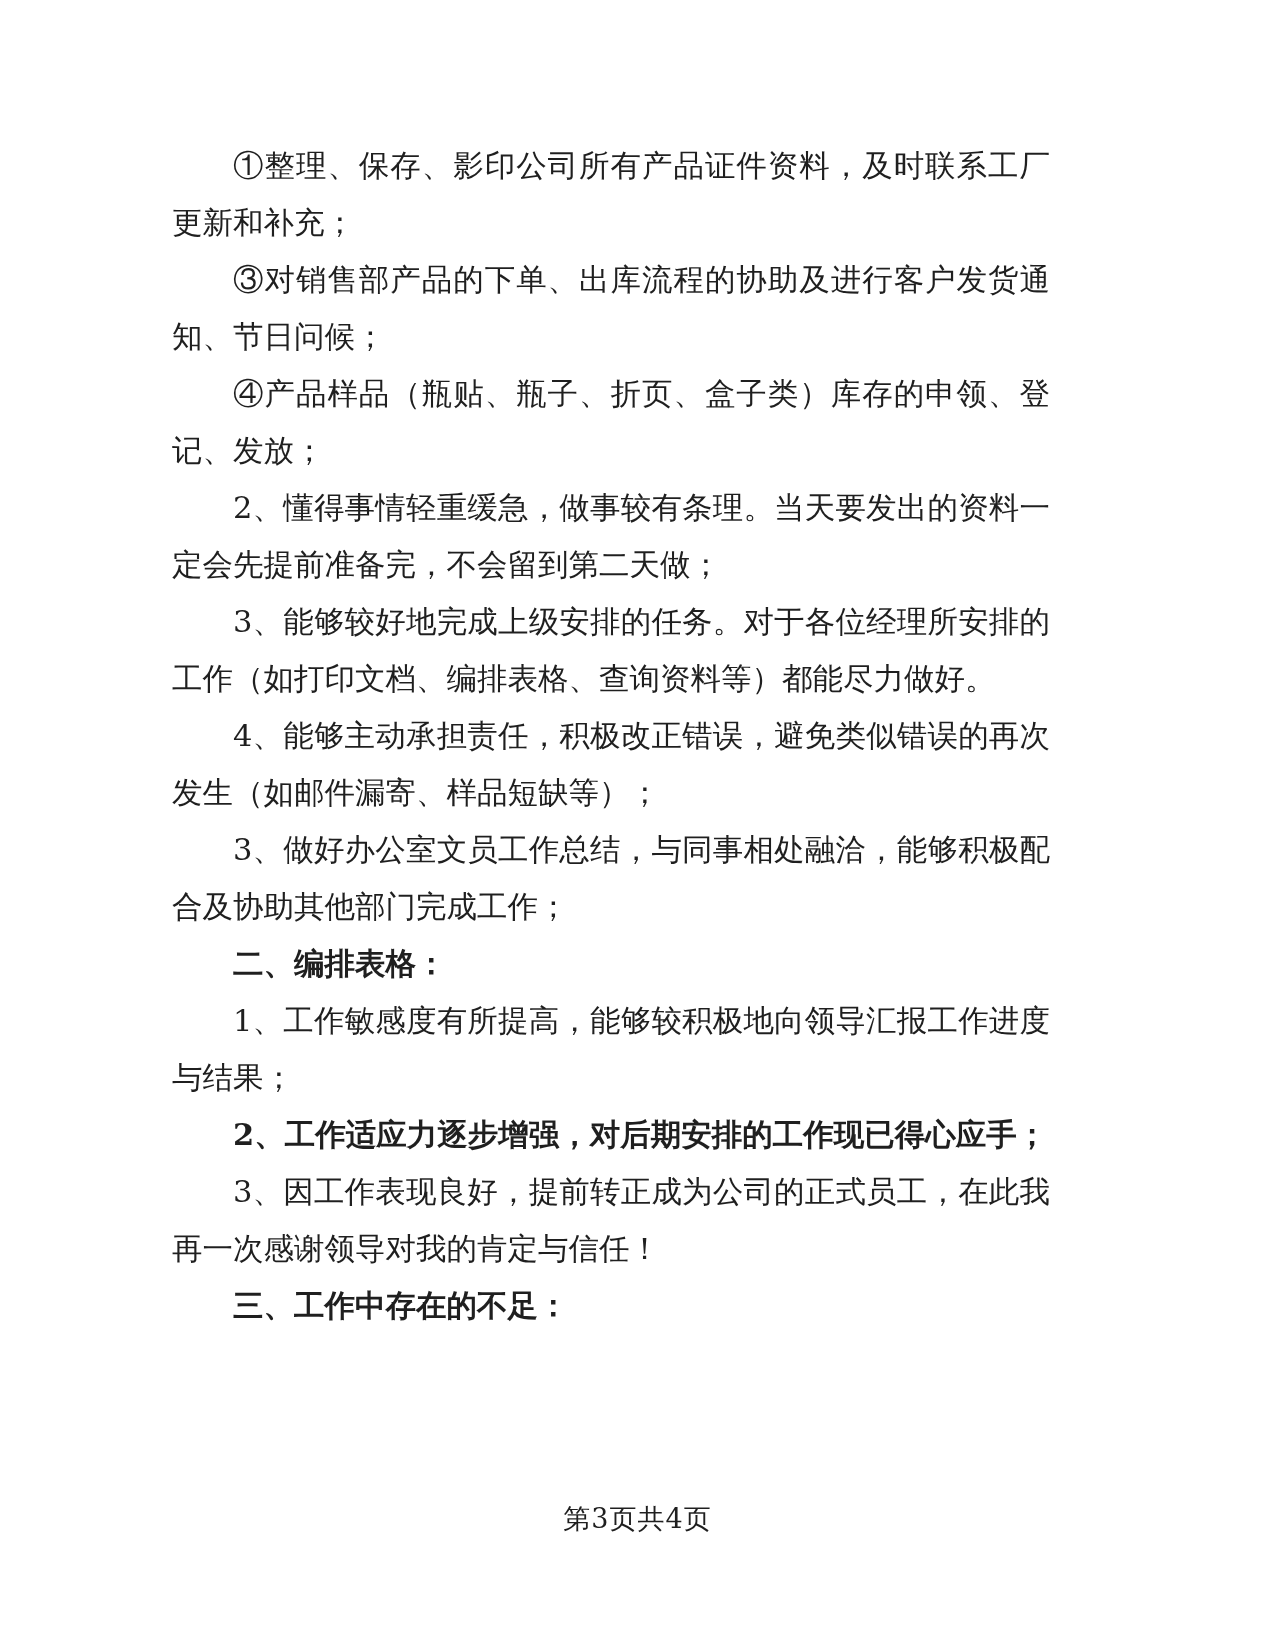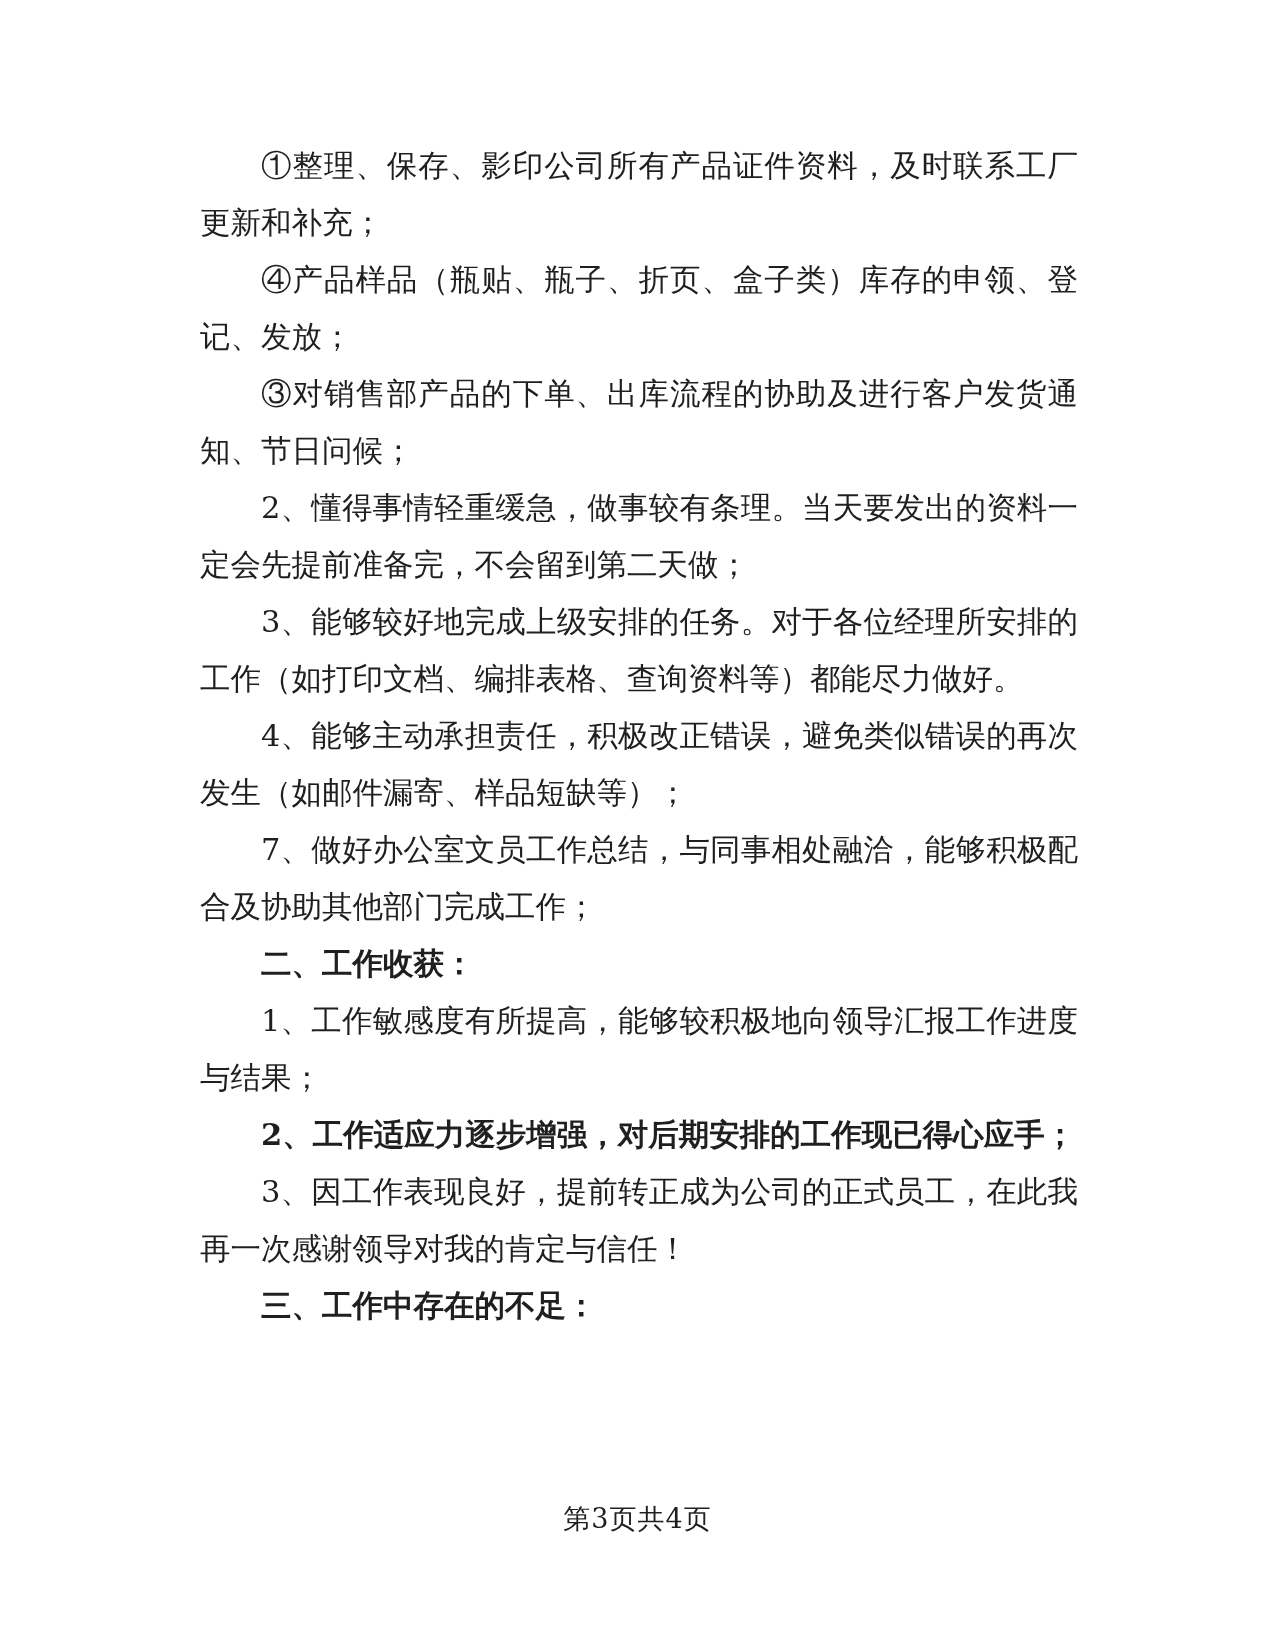--- a/index.html
+++ b/index.html
@@ -18,21 +18,21 @@
     position: absolute;
     left: 0;
     top: 0;
     width: 1275px;
     height: 1650px;
     background: #ffffff;
     overflow: hidden;
   }
   .content {
     position: absolute;
-    left: 200px;
+    left: 172px;
     top: 137px;
     width: 878px;
   }
   p.para {
     margin: 0;
     padding: 0;
     font-size: 30.5px;
     line-height: 57px;
     color: #1f1f1f;
     text-align: justify;
@@ -56,27 +56,27 @@
     color: #1f1f1f;
     letter-spacing: 1px;
   }
 </style>
 </head>
 <body>
 
 <div class="page">
   <div class="content">
       <p class="para">①整理、保存、影印公司所有产品证件资料，及时联系工厂更新和补充；</p>
+      <p class="para">③对销售部产品的下单、出库流程的协助及进行客户发货通知、节日问候；</p>
       <p class="para">④产品样品（瓶贴、瓶子、折页、盒子类）库存的申领、登记、发放；</p>
-      <p class="para">③对销售部产品的下单、出库流程的协助及进行客户发货通知、节日问候；</p>
       <p class="para">2、懂得事情轻重缓急，做事较有条理。当天要发出的资料一定会先提前准备完，不会留到第二天做；</p>
       <p class="para">3、能够较好地完成上级安排的任务。对于各位经理所安排的工作（如打印文档、编排表格、查询资料等）都能尽力做好。</p>
       <p class="para">4、能够主动承担责任，积极改正错误，避免类似错误的再次发生（如邮件漏寄、样品短缺等）；</p>
-      <p class="para">7、做好办公室文员工作总结，与同事相处融洽，能够积极配合及协助其他部门完成工作；</p>
-      <p class="para bold">二、工作收获：</p>
+      <p class="para">3、做好办公室文员工作总结，与同事相处融洽，能够积极配合及协助其他部门完成工作；</p>
+      <p class="para bold">二、编排表格：</p>
       <p class="para">1、工作敏感度有所提高，能够较积极地向领导汇报工作进度与结果；</p>
       <p class="para bold">2、工作适应力逐步增强，对后期安排的工作现已得心应手；</p>
       <p class="para">3、因工作表现良好，提前转正成为公司的正式员工，在此我再一次感谢领导对我的肯定与信任！</p>
       <p class="para bold">三、工作中存在的不足：</p>
     </div>
   <div class="footer">
     <span>第3页共4页</span>
   </div>
 </div>
 

